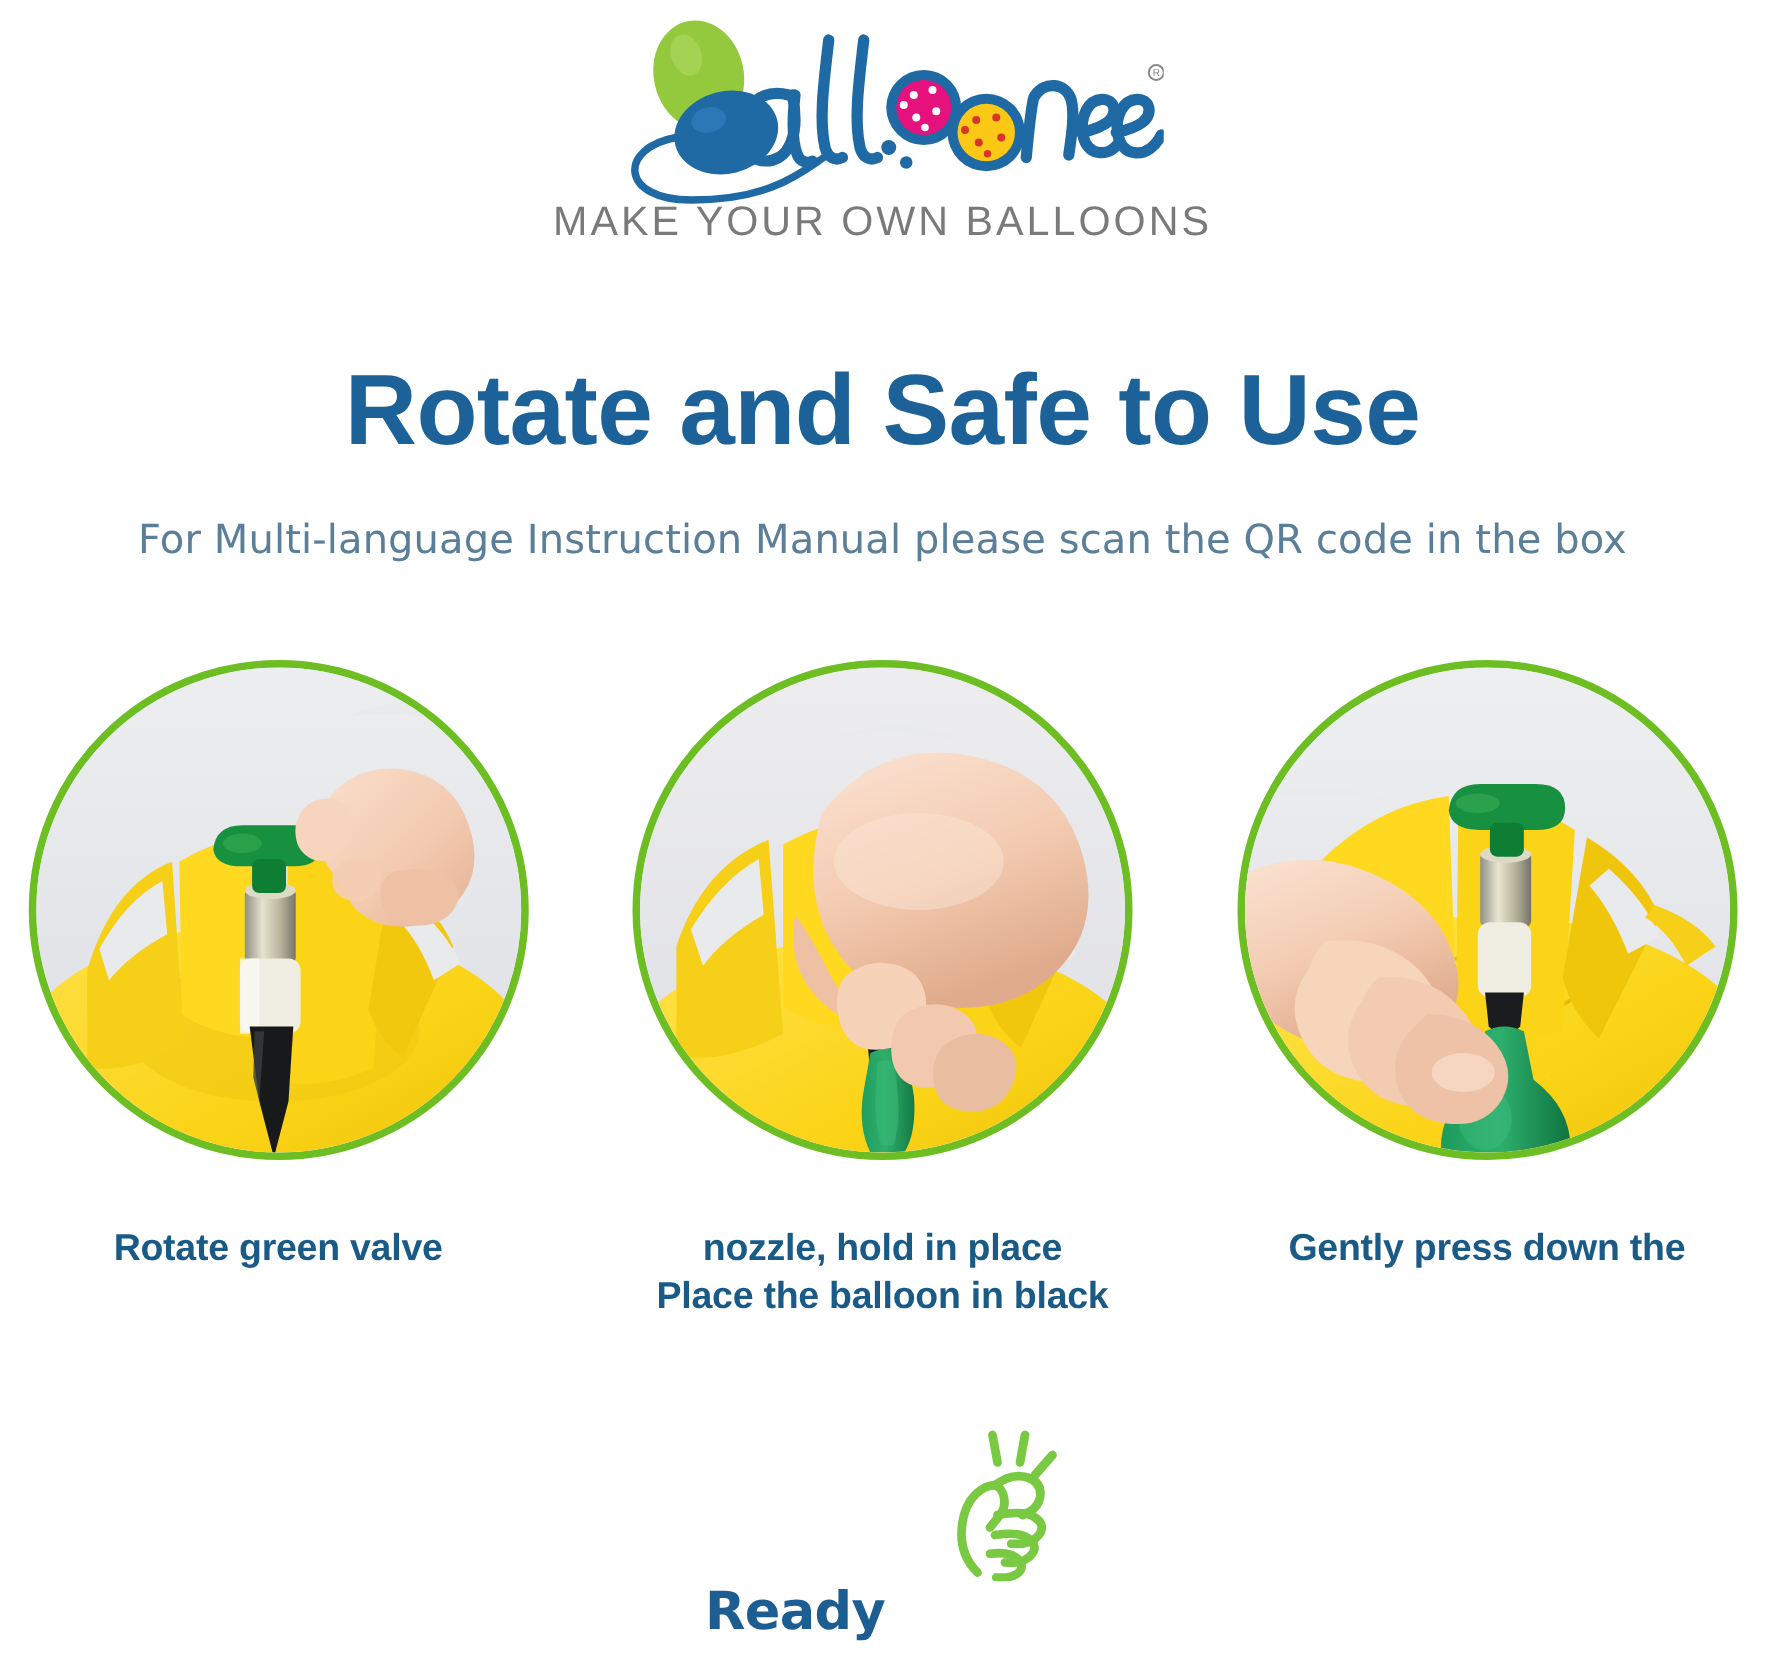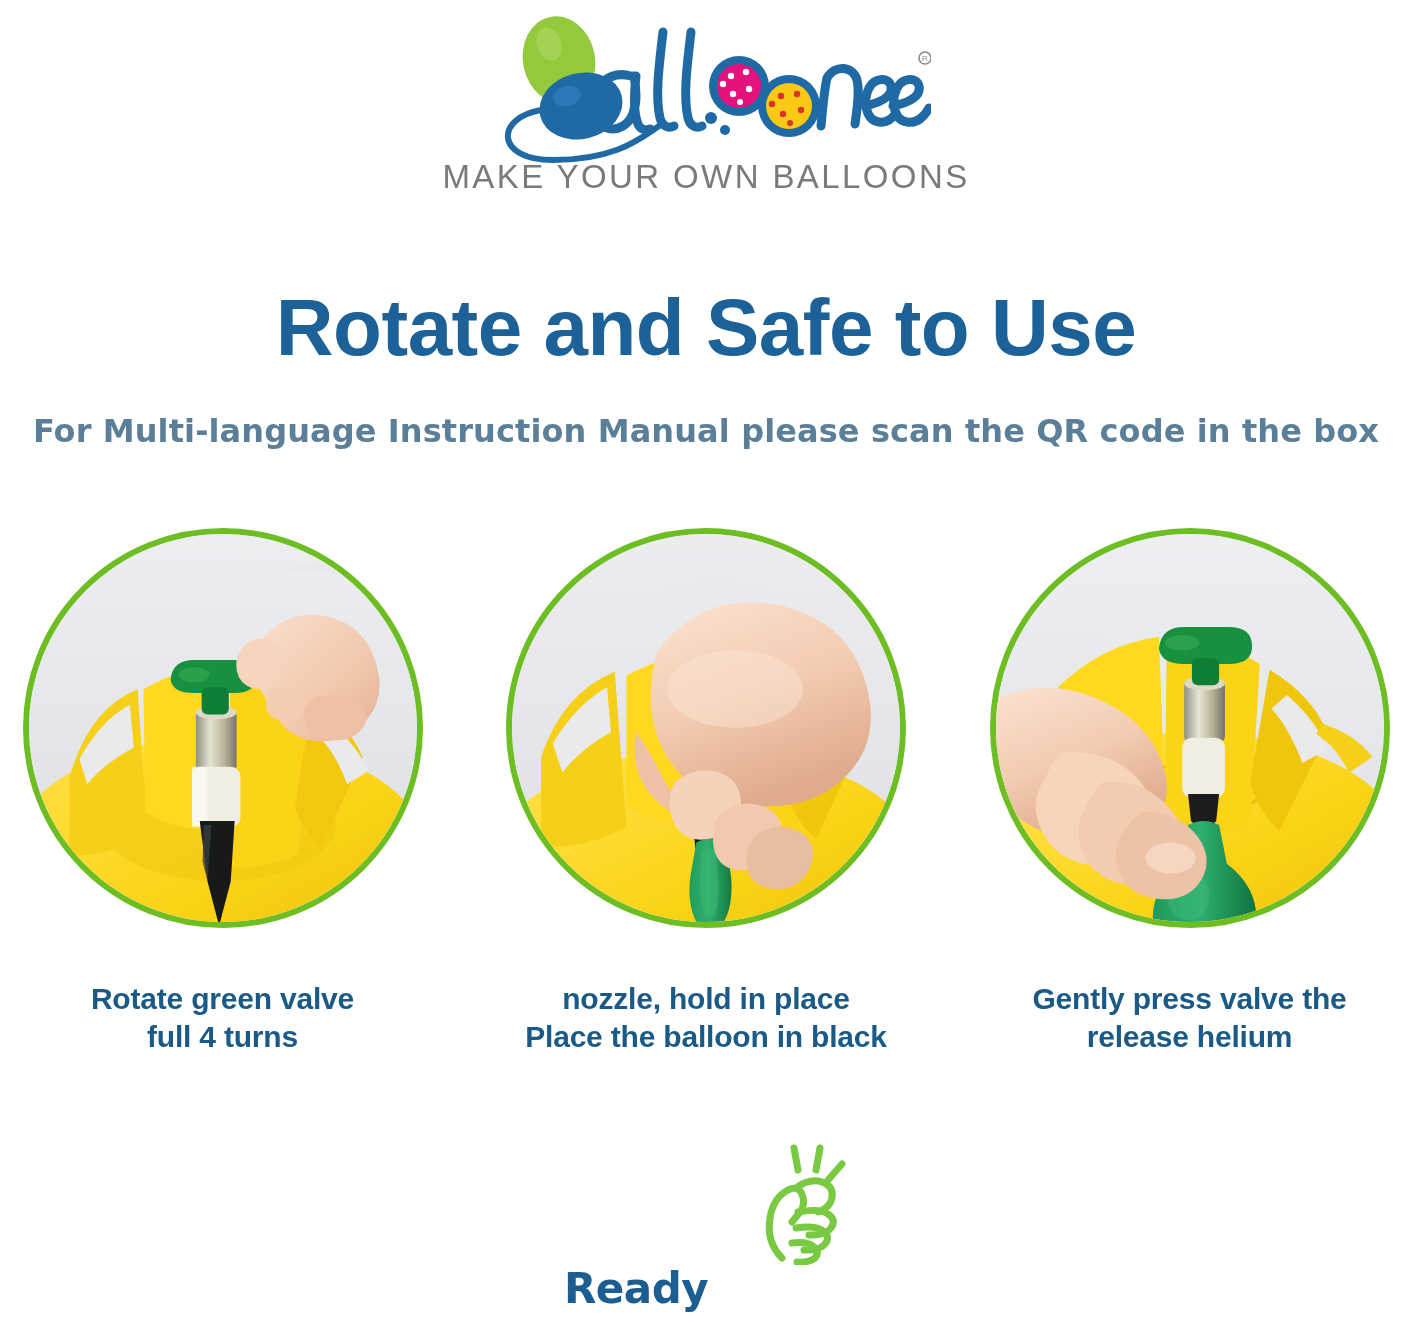--- a/index.html
+++ b/index.html
@@ -59,21 +59,21 @@
     color: #1c6298;
     font-family: "Liberation Sans", sans-serif;
   }
   .subhead {
     position: absolute;
     top: 412px;
     left: 0;
     width: 1412px;
     text-align: center;
     font-size: 32px;
-    font-weight: 700;
+    font-weight: 400;
     color: #5b7f98;
     font-family: "DejaVu Sans", sans-serif;
     letter-spacing: 0.1px;
     white-space: nowrap;
   }
 
   
   .steps {
     position: absolute;
     top: 528px;
@@ -262,21 +262,20 @@
 
         <path d="M232 120 q 26 -42 70 -36 q 40 6 54 44 q 14 38 -8 64 q -24 28 -62 20 q -14 -4 -24 -14 l -16 -26 q -22 -30 -14 -52 z" fill="url(#skin1)"></path>
         <path d="M214 130 q 6 -22 26 -22 q 18 0 20 18 q 2 18 -10 28 q -14 10 -26 2 q -12 -8 -10 -26 z" fill="#f6d4bd"></path>
         <path d="M296 168 q 30 -6 44 6 q 14 12 4 26 q -12 16 -38 12 q -20 -4 -22 -22 q -2 -16 12 -22 z" fill="#eec1a4"></path>
         <path d="M250 162 q 16 -8 28 0 q 10 8 4 20 q -8 14 -24 10 q -14 -4 -14 -16 q 0 -10 6 -14 z" fill="#f4cdb2" opacity="0.9"></path>
         <path d="M258 40 q 54 -26 98 10 q -46 -16 -98 -10 z" fill="#e9eaec"></path>
       </svg>
     </div>
     <div class="step-caption">
       <div>Rotate green valve</div>
-      <div>full 4 turns</div>
     </div>
   </div>
 
   <div class="step">
     <div class="photo-ring">
       <svg class="photo-svg" viewBox="0 0 400 400" preserveAspectRatio="xMidYMid slice">
         <defs>
           <linearGradient id="bg2" x1="0" y1="0" x2="0" y2="1">
             <stop offset="0%" stop-color="#ededf0"></stop>
               <stop offset="100%" stop-color="#dedfe3"></stop>
@@ -385,22 +384,21 @@
 
         <path d="M-20 180 q 60 -36 120 -12 q 56 22 72 70 q 14 44 -20 66 q -38 24 -90 8 q -54 -18 -78 -64 q -18 -34 -4 -68 z" fill="url(#skin3)"></path>
         <path d="M66 226 q 46 -6 76 22 q 28 28 18 62 q -10 32 -50 32 q -44 0 -62 -34 q -16 -32 4 -58 q 6 -18 14 -24 z" fill="#f7d5bb"></path>
         <path d="M110 256 q 44 -4 70 28 q 22 26 10 54 q -12 26 -48 24 q -38 -2 -52 -32 q -12 -30 6 -54 q 6 -14 14 -20 z" fill="#f3cbb1"></path>
         <path d="M150 286 q 38 0 58 26 q 16 22 4 44 q -14 24 -46 20 q -32 -4 -40 -30 q -8 -28 12 -48 z" fill="#eec2a6"></path>
         <ellipse cx="180" cy="334" rx="26" ry="16" fill="#f8dcc8" opacity="0.75"></ellipse>
         <path d="M-20 120 q 70 -34 140 -10 q -76 -14 -140 10 z" fill="#e9eaec"></path>
       </svg>
     </div>
     <div class="step-caption">
-      <div>Gently press valve the</div>
-      <div>release helium</div>
+      <div>Gently press down the</div>
     </div>
   </div>
 
 </div>
 
 <div class="snap-block">
   <div class="snap-inner">
     <div class="snap-icon">
       <svg viewBox="0 0 120 125" width="120" height="125">
         <g fill="none" stroke="#7ac943" stroke-width="7" stroke-linecap="round" stroke-linejoin="round">

